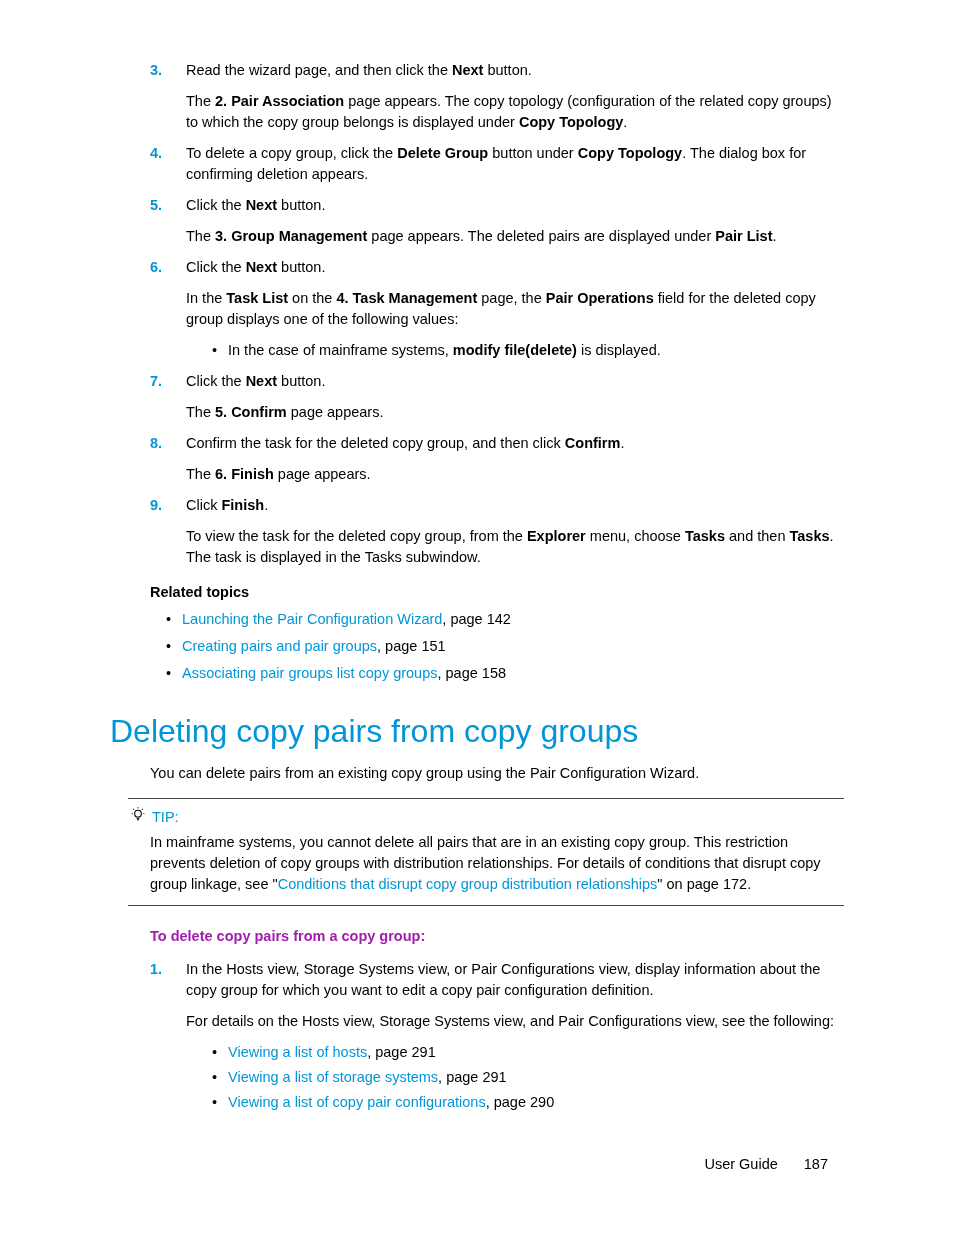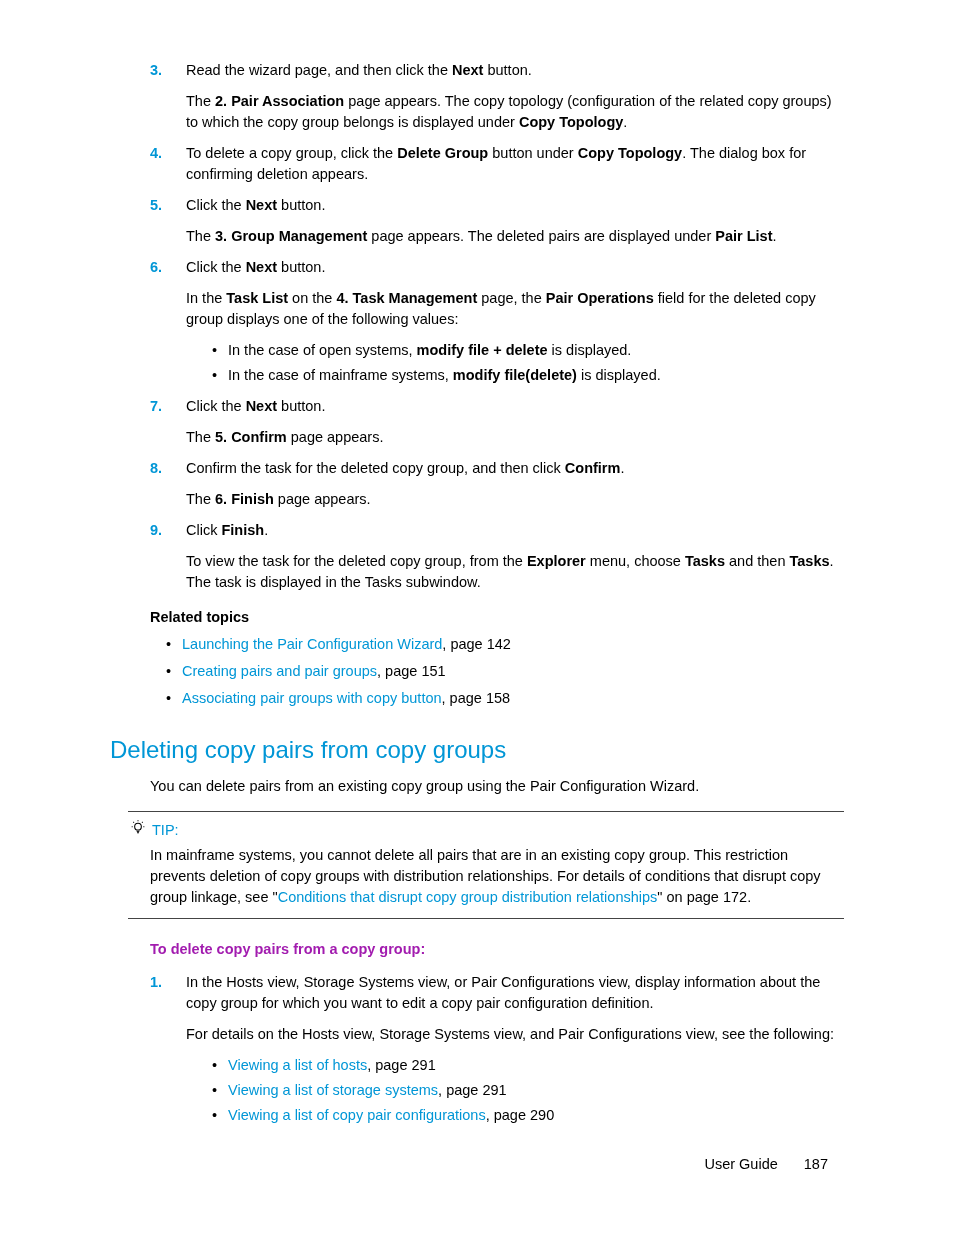--- a/index.html
+++ b/index.html
@@ -78,21 +78,21 @@
     position: absolute;
     left: 0;
     top: 0;
   }
   .link {
     color: #0096d6;
   }
   h2.section-heading {
     font-weight: normal;
     color: #0096d6;
-    font-size: 24px;
+    font-size: 32px;
     margin: 24px 0 8px 0;
   }
   .body-ind {
     margin-left: 40px;
   }
   .tip-block {
     margin: 14px 0 14px 18px;
     border-top: 1px solid #444;
     border-bottom: 1px solid #444;
     padding: 8px 0 10px 0;
@@ -149,21 +149,20 @@
       <li>
         <span class="num">5.</span>
         <p class="para">Click the <b>Next</b> button.</p>
         <p class="indent-para">The <b>3. Group Management</b> page appears. The deleted pairs are displayed under <b>Pair List</b>.</p>
       </li>
       <li>
         <span class="num">6.</span>
         <p class="para">Click the <b>Next</b> button.</p>
         <p class="indent-para">In the <b>Task List</b>  on the <b>4. Task Management</b> page, the <b>Pair Operations</b> field for the deleted copy group displays one of the following values:</p>
         <ul class="bullets">
-          <li>In the case of open systems, <b>modify file + delete</b> is displayed.</li>
           <li>In the case of mainframe systems, <b>modify file(delete)</b> is displayed.</li>
         </ul>
       </li>
       <li>
         <span class="num">7.</span>
         <p class="para">Click the <b>Next</b> button.</p>
         <p class="indent-para">The <b>5. Confirm</b> page appears.</p>
       </li>
       <li>
         <span class="num">8.</span>
@@ -174,21 +173,21 @@
         <span class="num">9.</span>
         <p class="para">Click <b>Finish</b>.</p>
         <p class="indent-para">To view the task for the deleted copy group, from the <b>Explorer</b> menu, choose <b>Tasks</b> and then <b>Tasks</b>. The task is displayed in the Tasks subwindow.</p>
       </li>
     </ol>
 
   <div class="related-heading">Related topics</div>
   <ul class="related" id="related-list">
       <li><span class="link">Launching the Pair Configuration Wizard</span>, page 142</li>
       <li><span class="link">Creating pairs and pair groups</span>, page 151</li>
-      <li><span class="link">Associating pair groups with copy button</span>, page 158</li>
+      <li><span class="link">Associating pair groups list copy groups</span>, page 158</li>
     </ul>
 
   <h2 class="section-heading">Deleting copy pairs from copy groups</h2>
   <p class="para body-ind">You can delete pairs from an existing copy group using the Pair Configuration Wizard.</p>
 
   <div class="tip-block">
     <div class="tip-label-row">
       <svg class="tip-icon" viewBox="0 0 24 24">
         <g fill="none" stroke="#000" stroke-width="1.6">
           <circle cx="12" cy="10" r="5"></circle>

